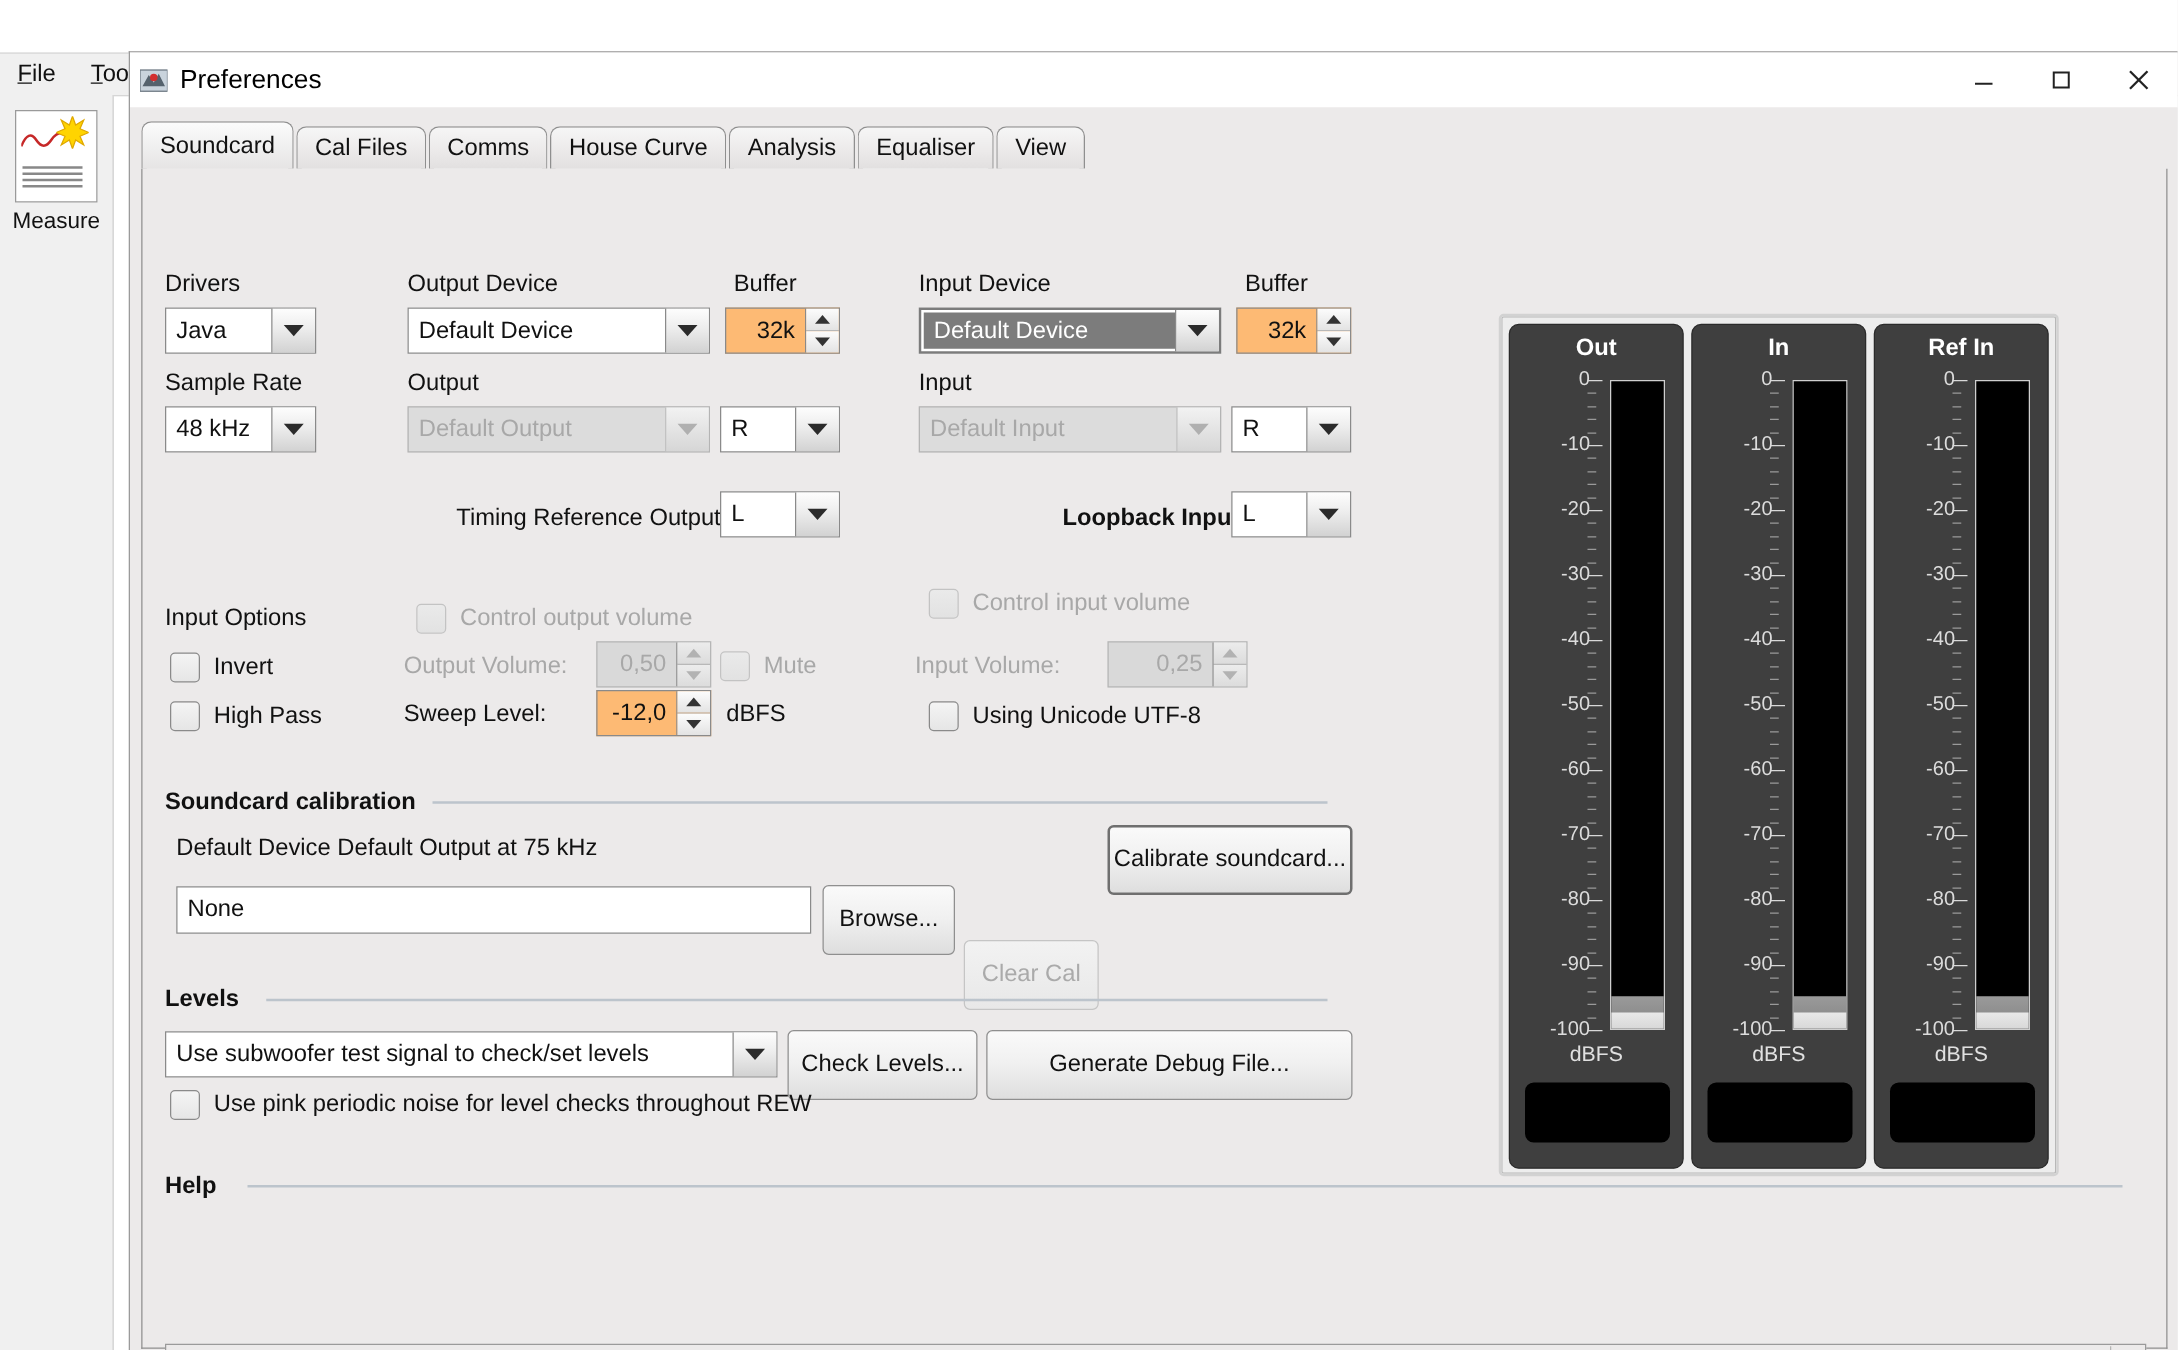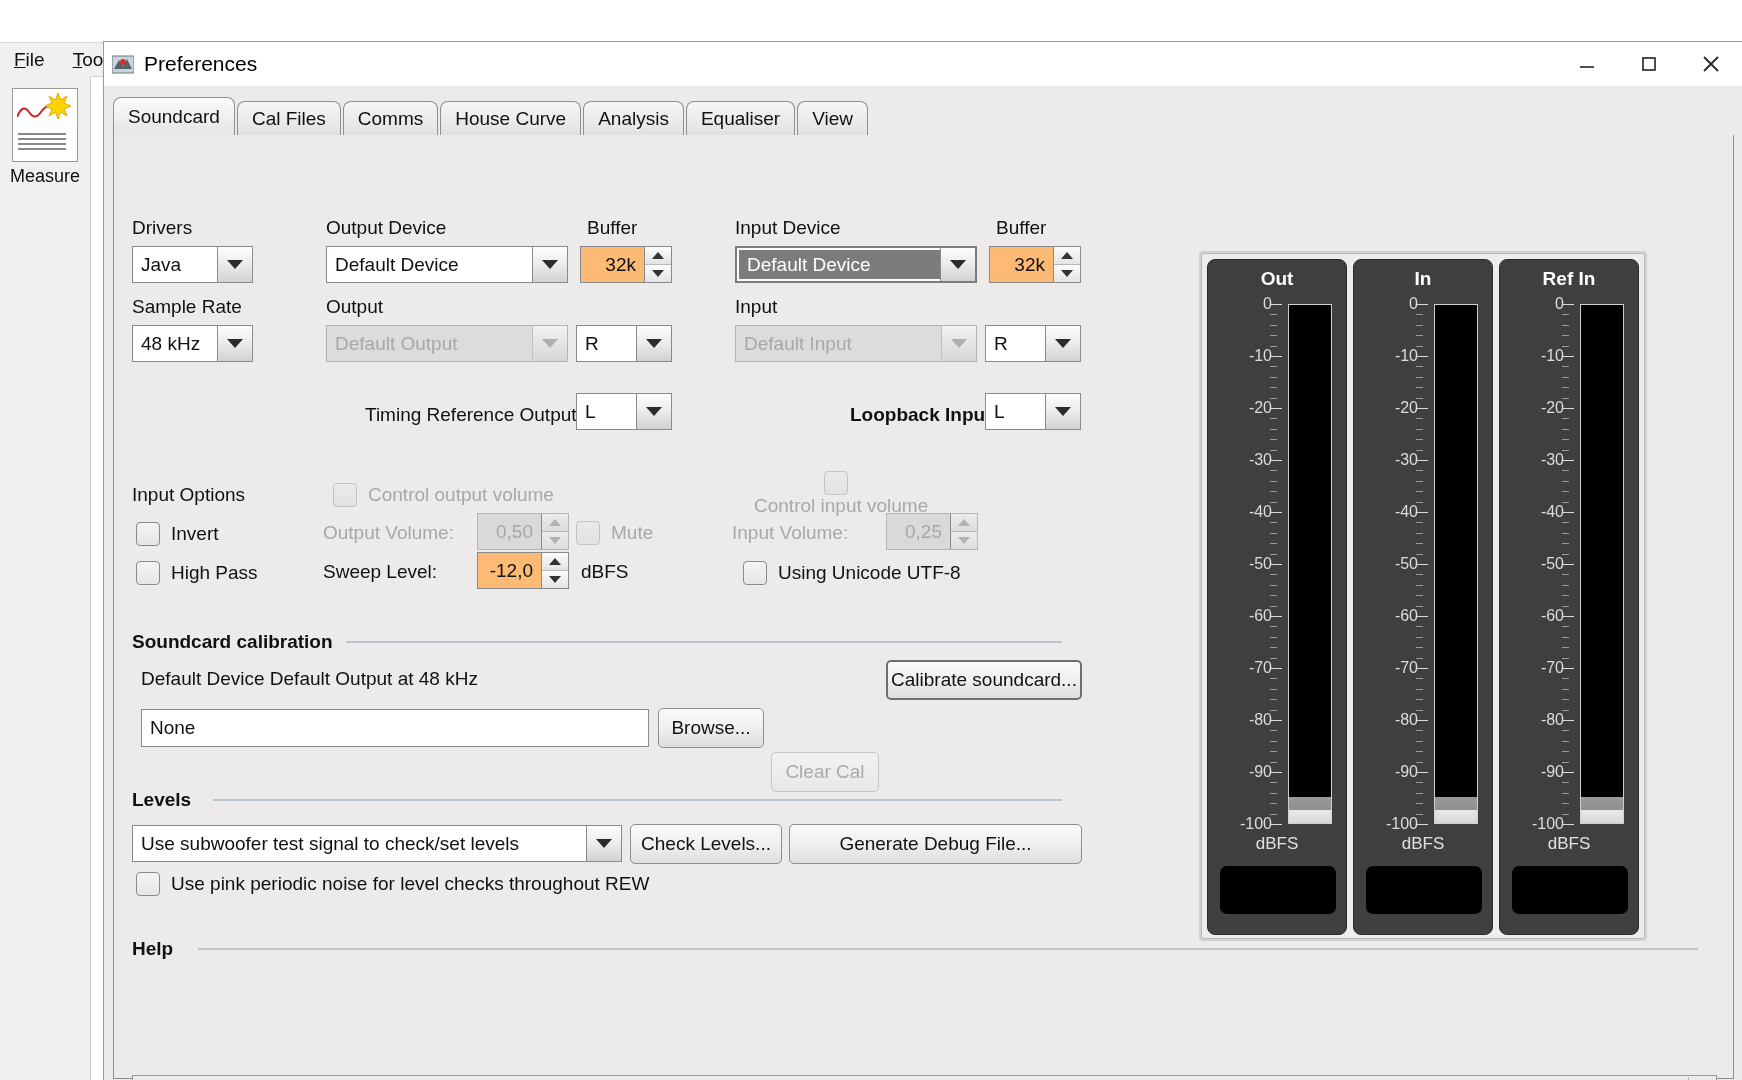--- a/index.html
+++ b/index.html
@@ -79,21 +79,21 @@
   .spin.disabled .sbtns i.u{border-bottom-color:#b2b2b2;}
   .spin.disabled .sbtns i.d{border-top-color:#b2b2b2;}
 
   .cb{position:absolute;display:flex;align-items:center;}
   .cbbox{width:24px;height:24px;box-sizing:border-box;border:1px solid #8a8a8a;border-radius:4px;
          background:linear-gradient(to bottom,#f4f4f4,#e6e6e6);flex:none;}
   .cb.dis .cbbox{border-color:#c3c3c3;background:linear-gradient(to bottom,#eaeaea,#e2e2e2);}
   .cbtxt{margin-left:11px;font-size:19px;color:#111;white-space:nowrap;}
   .cb.dis .cbtxt{color:#a8a8a8;}
 
-  .btn{position:absolute;box-sizing:border-box;height:40px;
+  .btn{position:absolute;box-sizing:border-box;height:56px;
       border:1px solid #8f8f8f;border-radius:5px;
       background:linear-gradient(to bottom,#fafafa 0%,#f0f0f0 48%,#dedede 100%);
       display:flex;align-items:center;justify-content:center;font-size:19px;color:#111;white-space:nowrap;}
   .btn.disabled{color:#aaa;border-color:#c5c5c5;background:linear-gradient(to bottom,#f2f2f2,#e8e8e8);}
   .btn.strong{border:2px solid #6f6f6f;}
 
   .txtfield{position:absolute;box-sizing:border-box;height:38px;border:1px solid #8a8a8a;background:#fff;
      display:flex;align-items:center;padding-left:8px;font-size:19px;color:#111;}
 
   .sectitle{position:absolute;font-size:19px;font-weight:bold;color:#111;background:#eceaea;padding-right:10px;}
@@ -346,27 +346,27 @@
               <i class="d"></i>
             </span>
         </span>
       </div>
 
       <div class="cb dis" style="left:462px;top:386px;">
         <span class="cbbox"></span>
         <span class="cbtxt">Mute</span>
       </div>
 
-      <div class="cb dis" style="left:629px;top:336px;flex-direction:column;">
+      <div class="cb dis" style="left:629px;top:336px;">
         <span class="cbbox"></span>
         <span class="cbtxt">Control input volume</span>
       </div>
 
       <span class="lbl dis" style="position:absolute;left:618px;top:387px;">Input Volume:</span>
-      <div class="spin disabled" style="left:772px;top:378px;width:92px;">
+      <div class="spin disabled" style="left:772px;top:378px;width:112px;">
         <span class="sv">0,25</span>
         <span class="sbtns">
           <span class="up">
               <i class="u"></i>
             </span>
           <span class="dn">
               <i class="d"></i>
             </span>
         </span>
       </div>
@@ -386,21 +386,21 @@
       <span class="lbl" style="position:absolute;left:467px;top:426px;">dBFS</span>
 
       <div class="cb" style="left:629px;top:426px;">
         <span class="cbbox"></span>
         <span class="cbtxt">Using Unicode UTF-8</span>
       </div>
 
       <span class="sectitle" style="left:18px;top:496px;">Soundcard calibration</span>
       <span class="secline" style="left:232px;top:506px;width:716px;"></span>
 
-      <span class="lbl" style="position:absolute;left:27px;top:533px;">Default Device Default Output at 48 kHz</span>
+      <span class="lbl" style="position:absolute;left:27px;top:533px;">Default Device Default Output at 75 kHz</span>
 
       <div class="txtfield" style="left:27px;top:574px;width:508px;">
         <span>None</span>
       </div>
 
       <div class="btn" style="left:544px;top:573px;width:106px;">
         <span>Browse...</span>
       </div>
       <div class="btn disabled" style="left:657px;top:573px;width:108px;margin-top:44px;">
         <span>Clear Cal</span>

